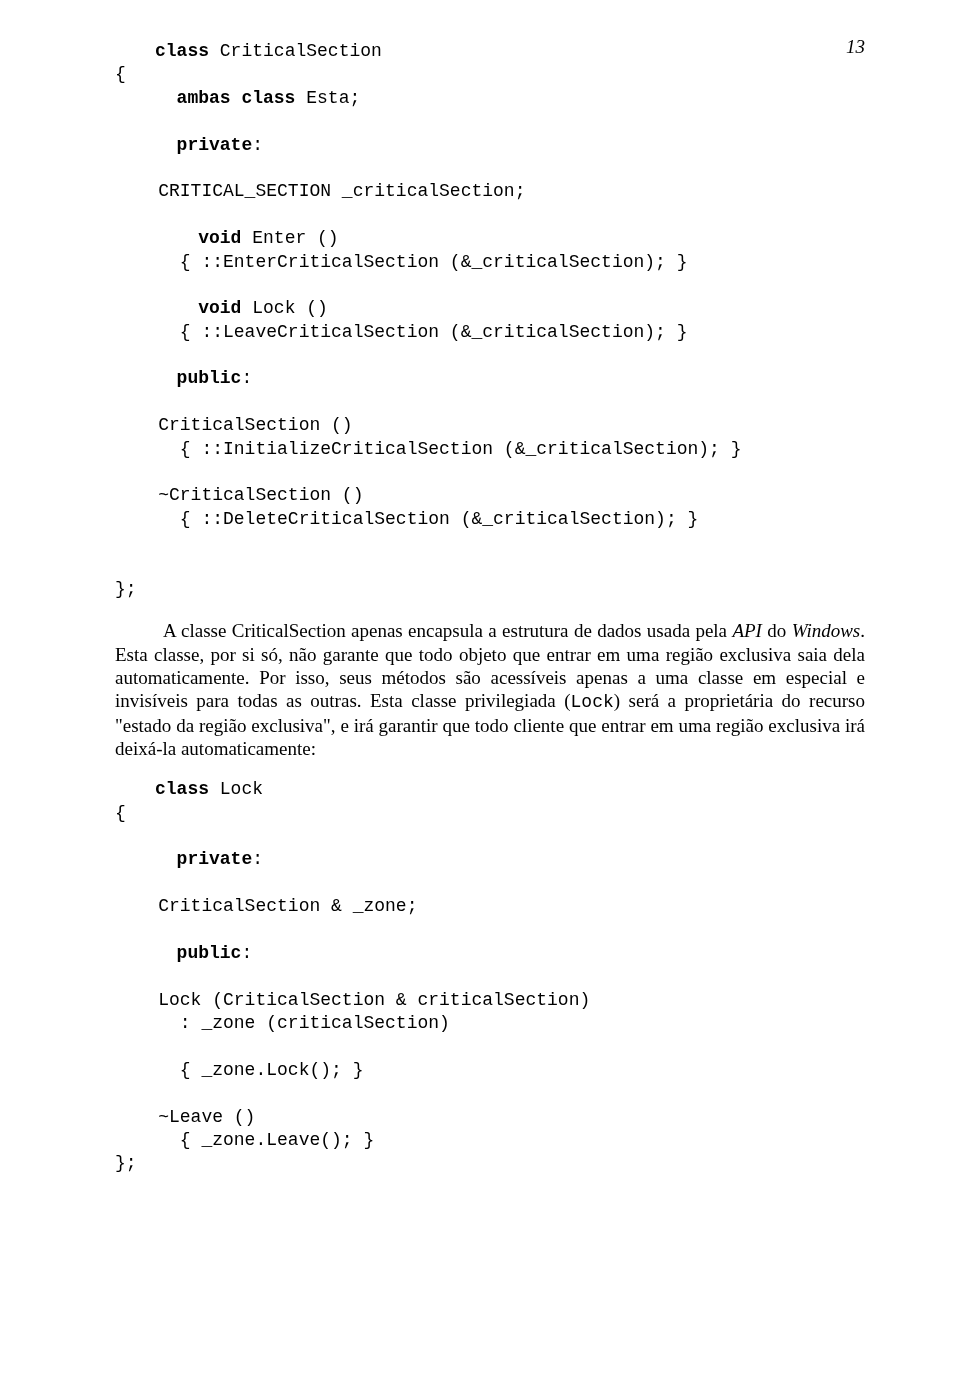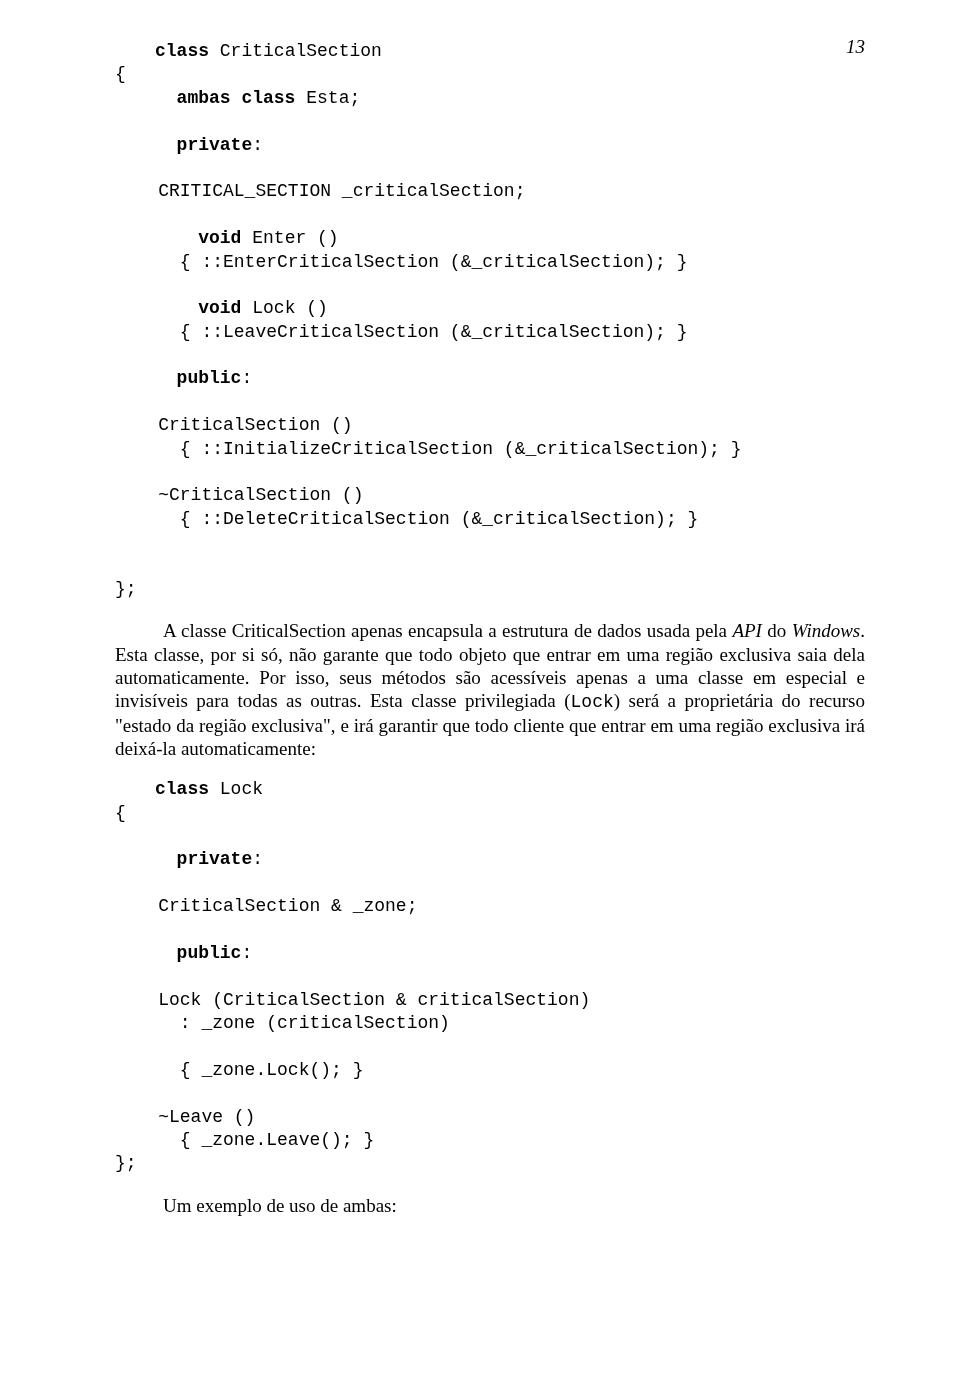--- a/index.html
+++ b/index.html
@@ -88,15 +88,14 @@
 
 <span>    Lock (CriticalSection &amp; criticalSection)</span>
 <span>      : _zone (criticalSection)</span>
 
 <span>      { _zone.Lock(); }</span>
 
 <span>    ~Leave ()</span>
 <span>      { _zone.Leave(); }</span>
 <span>};</span></pre>
 
-  <p class="prose indent block">Um exemplo de uso de ambas:</p>
 
 </div>
 
 </body></html>

